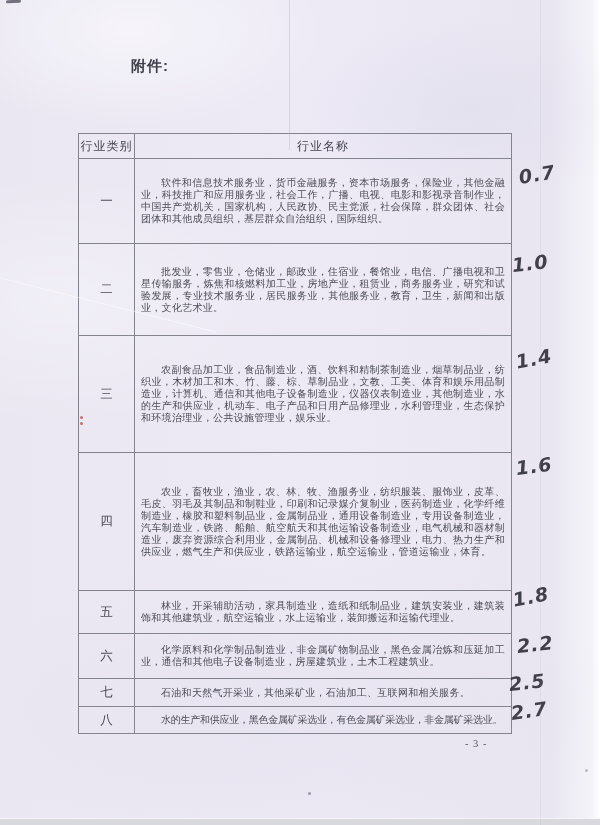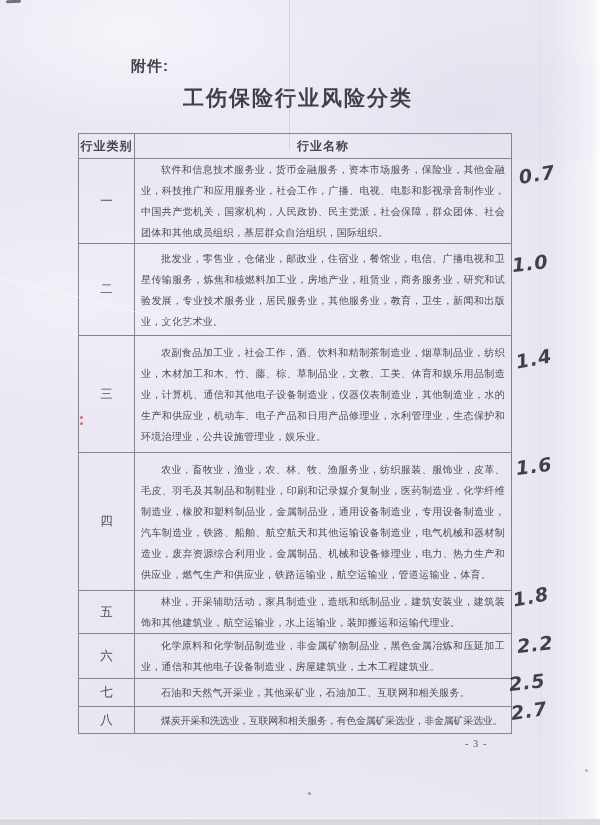--- a/index.html
+++ b/index.html
@@ -24,26 +24,26 @@
     text-align:center; font-family:"Liberation Sans","DejaVu Sans",sans-serif;
     font-weight:bold; font-size:21px; color:#3f3f4a; letter-spacing:2px;
   }
   table.risk {
     position:absolute; left:78px; top:133px; width:434px;
     border-collapse:collapse; table-layout:fixed;
   }
   table.risk th, table.risk td { border:1px solid #84848e; padding:0; vertical-align:middle; }
   col.c1 { width:56px; }
   th {
-    height:24px; font-weight:bold; font-size:12px; color:#454550;
+    height:24px; font-weight:normal; font-size:12px; color:#454550;
     letter-spacing:1px; text-align:center;
   }
   td.cat { text-align:center; font-size:12.5px; color:#4c4c57; }
   td.ind p {
-    margin:0; padding:0 6px; font-size:10px; line-height:21px;
+    margin:0; padding:0 6px; font-size:10px; line-height:12px;
     letter-spacing:0.3px; text-indent:2em; text-align:justify; color:#4b4b55;
   }
   tr.tight td.ind p { letter-spacing:-0.25px; }
   .rate {
     position:absolute; font-family:"DejaVu Sans",sans-serif; font-style:italic;
     font-size:19px; font-weight:bold; color:#2e2e38; letter-spacing:1px;
     transform:rotate(-7deg); transform-origin:left center; opacity:0.9;
   }
   .rate.n0 { left:519px; top:166px; transform:rotate(-9deg); }
   .rate.n1 { left:512px; top:254px; transform:rotate(-6deg); }
@@ -74,21 +74,20 @@
     background:#9a98a5; border-radius:50%; }
   .mark-dot2 { position:absolute; left:585px; top:769px; width:3px; height:3px;
     background:#b9b7c2; border-radius:50%; }
 </style>
 </head>
 <body>
 
 <div class="paper">
 
   <div class="attachment">附件:</div>
-  <h1 class="title">工伤保险行业风险分类</h1>
 
   <table class="risk">
     <colgroup>
         <col class="c1">
         <col>
       </colgroup>
     <thead>
       <tr>
         <th>行业类别</th>
         <th>行业名称</th>
@@ -103,21 +102,21 @@
       </tr>
       <tr style="height:92px">
         <td class="cat">二</td>
         <td class="ind">
             <p>批发业，零售业，仓储业，邮政业，住宿业，餐馆业，电信、广播电视和卫星传输服务，炼焦和核燃料加工业，房地产业，租赁业，商务服务业，研究和试验发展，专业技术服务业，居民服务业，其他服务业，教育，卫生，新闻和出版业，文化艺术业。</p>
           </td>
       </tr>
       <tr style="height:117px">
         <td class="cat">三</td>
         <td class="ind">
-            <p>农副食品加工业，社会工作，酒、饮料和精制茶制造业，烟草制品业，纺织业，木材加工和木、竹、藤、棕、草制品业，文教、工美、体育和娱乐用品制造业，计算机、通信和其他电子设备制造业，仪器仪表制造业，其他制造业，水的生产和供应业，机动车、电子产品和日用产品修理业，水利管理业，生态保护和环境治理业，公共设施管理业，娱乐业。</p>
+            <p>农副食品加工业，食品制造业，酒、饮料和精制茶制造业，烟草制品业，纺织业，木材加工和木、竹、藤、棕、草制品业，文教、工美、体育和娱乐用品制造业，计算机、通信和其他电子设备制造业，仪器仪表制造业，其他制造业，水的生产和供应业，机动车、电子产品和日用产品修理业，水利管理业，生态保护和环境治理业，公共设施管理业，娱乐业。</p>
           </td>
       </tr>
       <tr style="height:138px">
         <td class="cat">四</td>
         <td class="ind">
             <p>农业，畜牧业，渔业，农、林、牧、渔服务业，纺织服装、服饰业，皮革、毛皮、羽毛及其制品和制鞋业，印刷和记录媒介复制业，医药制造业，化学纤维制造业，橡胶和塑料制品业，金属制品业，通用设备制造业，专用设备制造业，汽车制造业，铁路、船舶、航空航天和其他运输设备制造业，电气机械和器材制造业，废弃资源综合利用业，金属制品、机械和设备修理业，电力、热力生产和供应业，燃气生产和供应业，铁路运输业，航空运输业，管道运输业，体育。</p>
           </td>
       </tr>
       <tr style="height:43px">
         <td class="cat">五</td>
@@ -133,21 +132,21 @@
       </tr>
       <tr style="height:28px">
         <td class="cat">七</td>
         <td class="ind">
             <p>石油和天然气开采业，其他采矿业，石油加工、互联网和相关服务。</p>
           </td>
       </tr>
       <tr class="tight" style="height:27px">
         <td class="cat">八</td>
         <td class="ind">
-            <p>煤炭开采和洗选业，互联网和相关服务，有色金属矿采选业，非金属矿采选业。</p>
+            <p>水的生产和供应业，黑色金属矿采选业，有色金属矿采选业，非金属矿采选业。</p>
           </td>
       </tr>
     </tbody>
   </table>
 
   <span class="rate n0">0.7</span>
   <span class="rate n1">1.0</span>
   <span class="rate n2">1.4</span>
   <span class="rate n3">1.6</span>
   <span class="rate n4">1.8</span>

